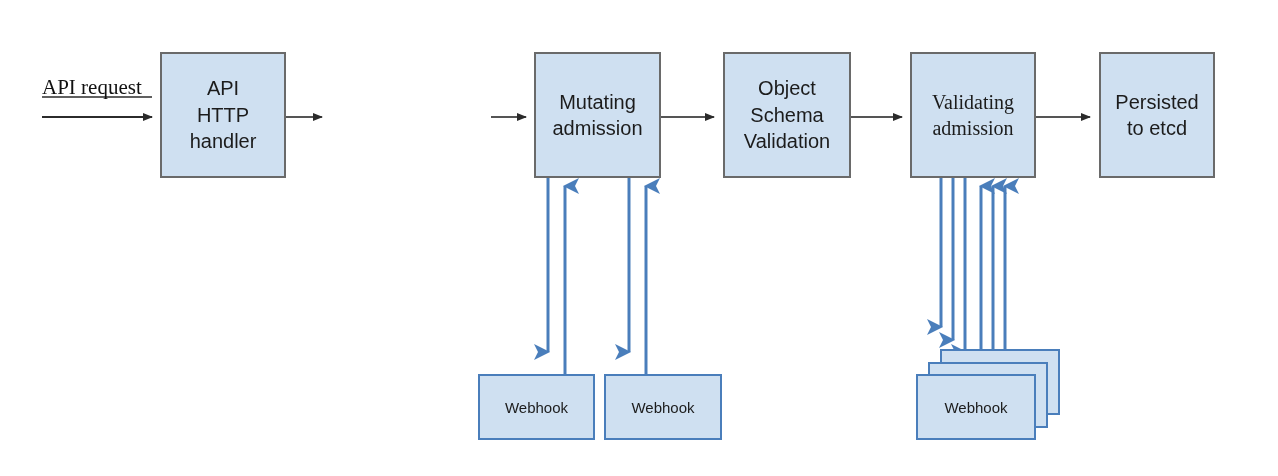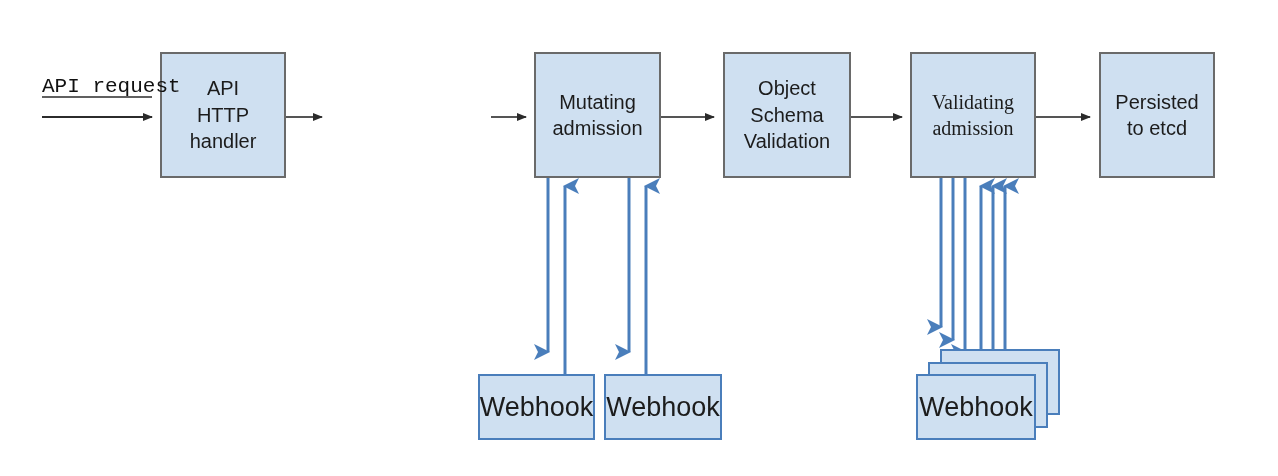--- a/index.html
+++ b/index.html
@@ -45,33 +45,33 @@
   .webhook-box {
     position: absolute;
     box-sizing: border-box;
     background: #cfe0f1;
     border: 2px solid #4a7ebb;
     display: flex;
     align-items: center;
     justify-content: center;
     text-align: center;
     color: #1c1c1c;
-    font-size: 27px;
+    font-size: 15px;
     font-family: "Liberation Sans", sans-serif;
     white-space: pre-line;
   }
   .webhook-ghost {
     position: absolute;
     box-sizing: border-box;
     background: #cfe0f1;
     border: 2px solid #4a7ebb;
   }
   .edge-label {
     position: absolute;
-    font-family: Liberation Mono, monospace;
+    font-family: Liberation Serif, serif;
     font-size: 21px;
     color: #111111;
     white-space: nowrap;
     z-index: 4;
   }
 </style>
 </head>
 <body>
 
 <div id="canvas">

